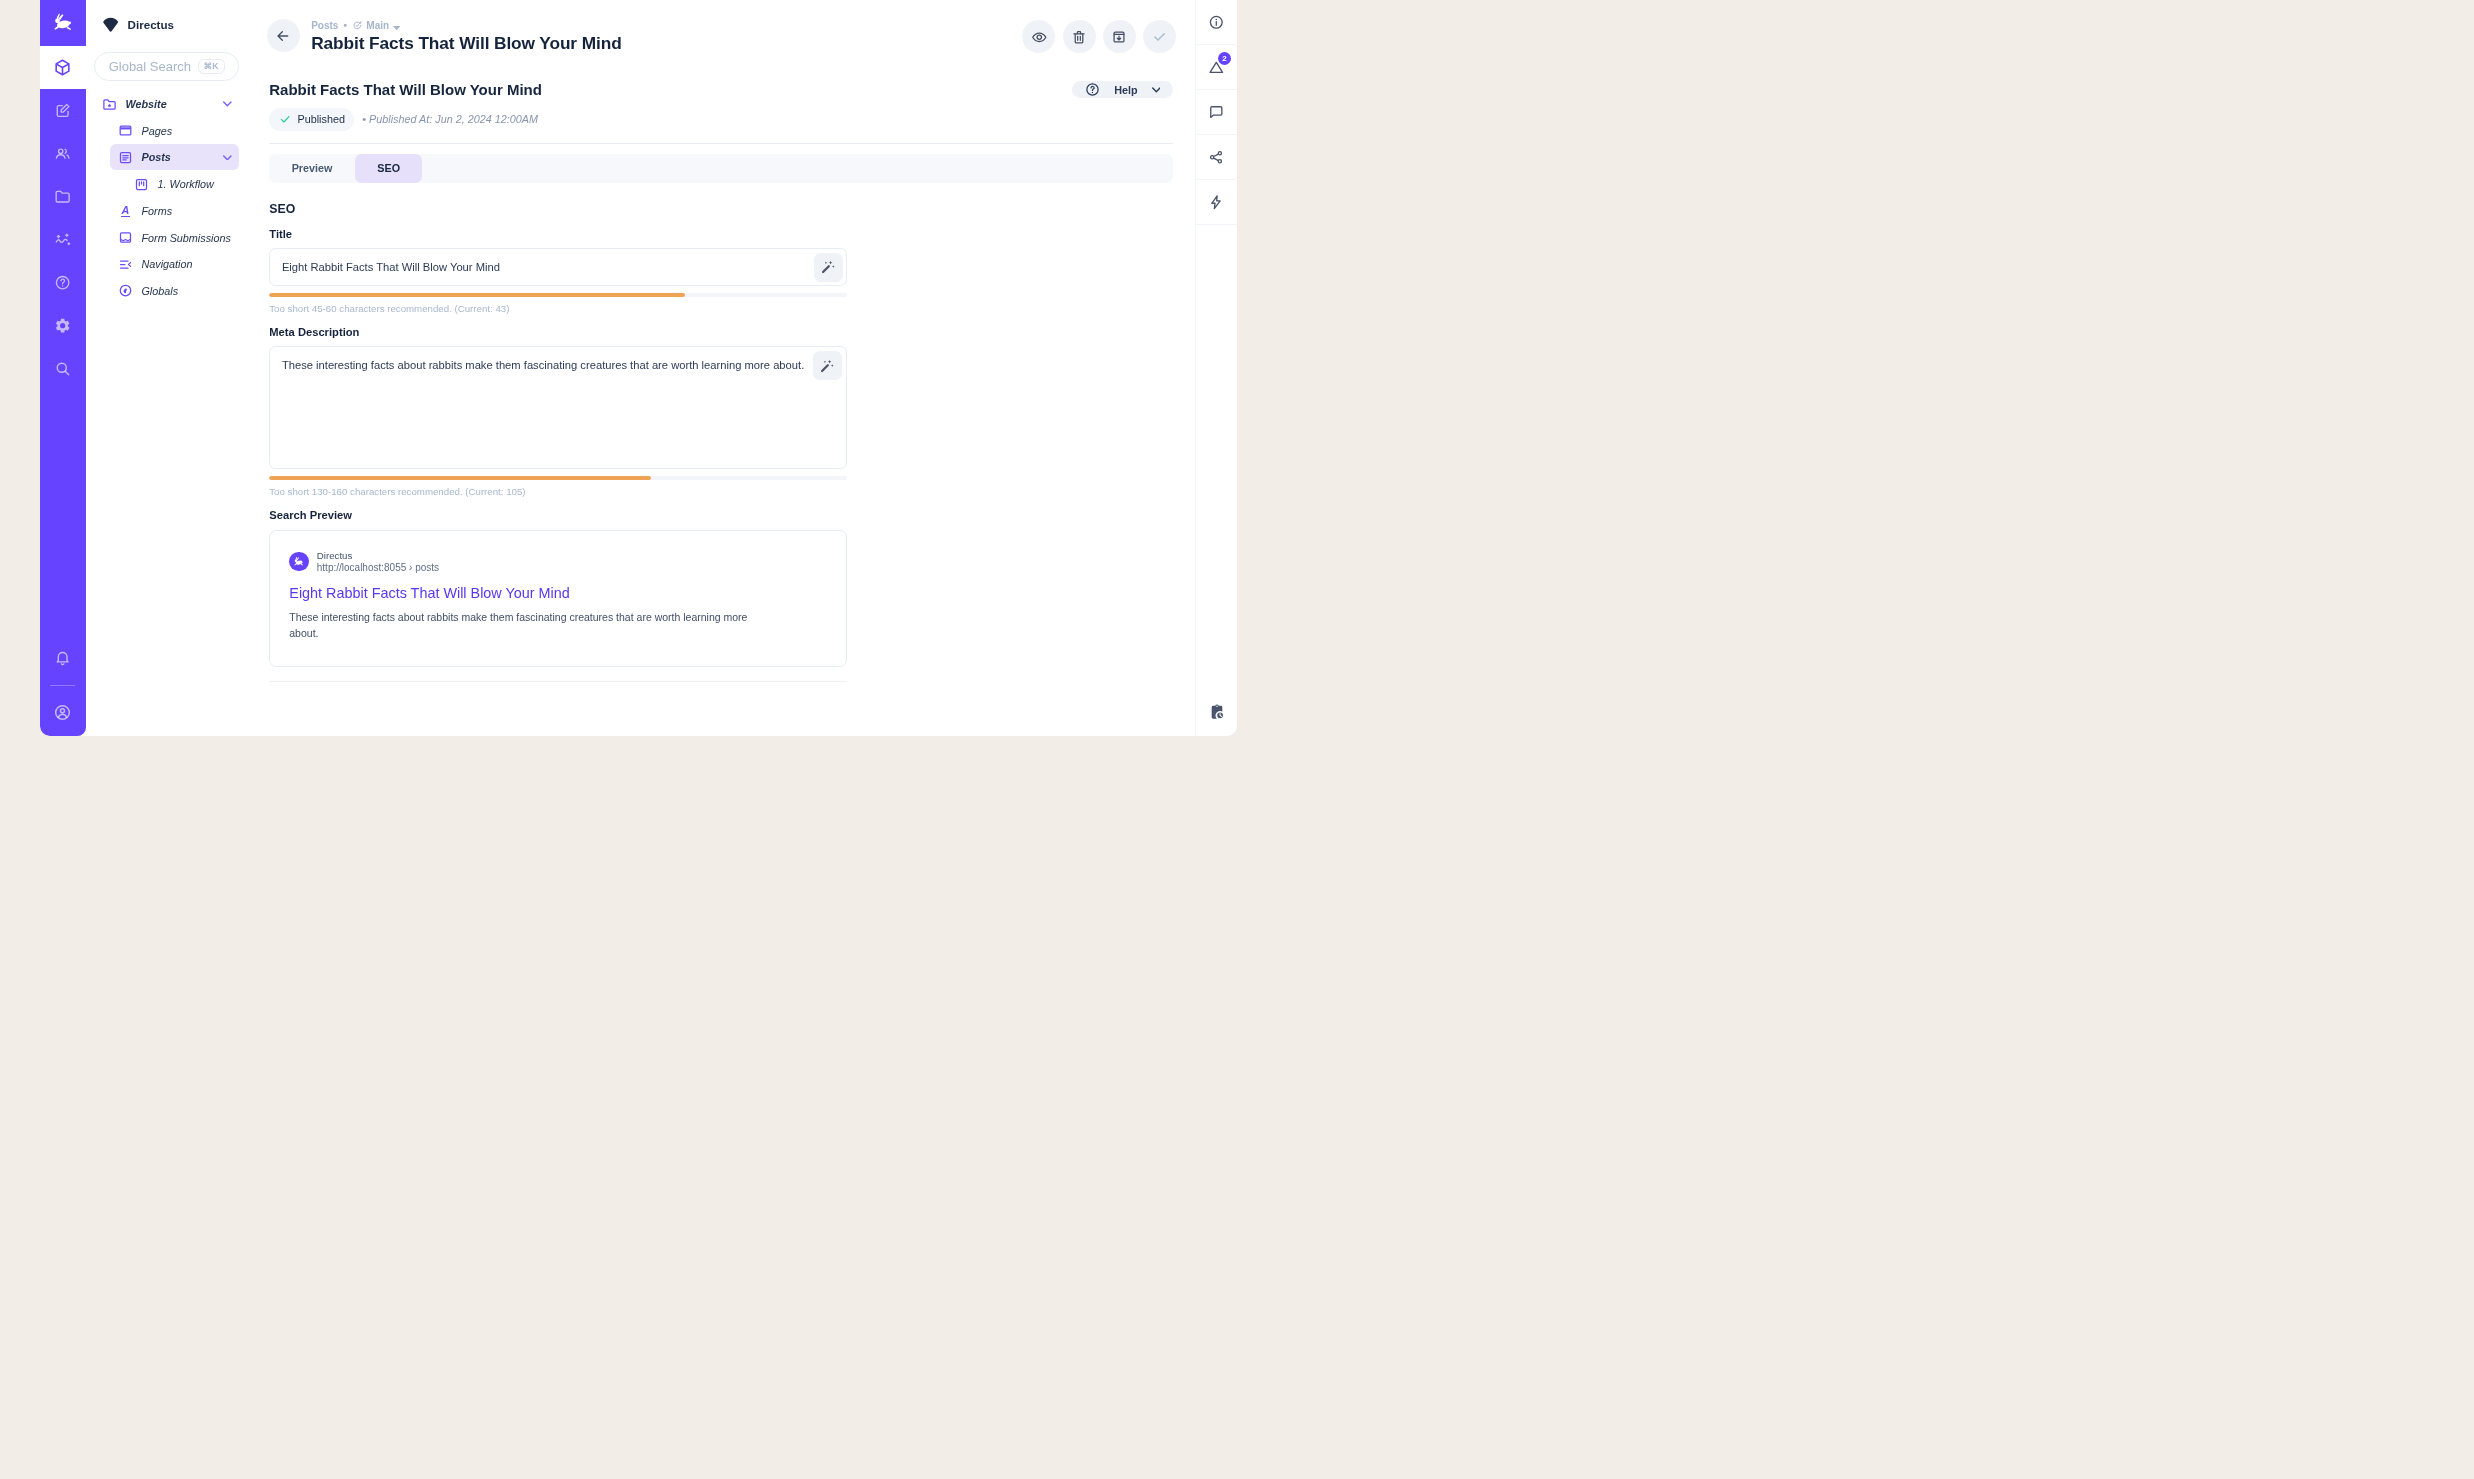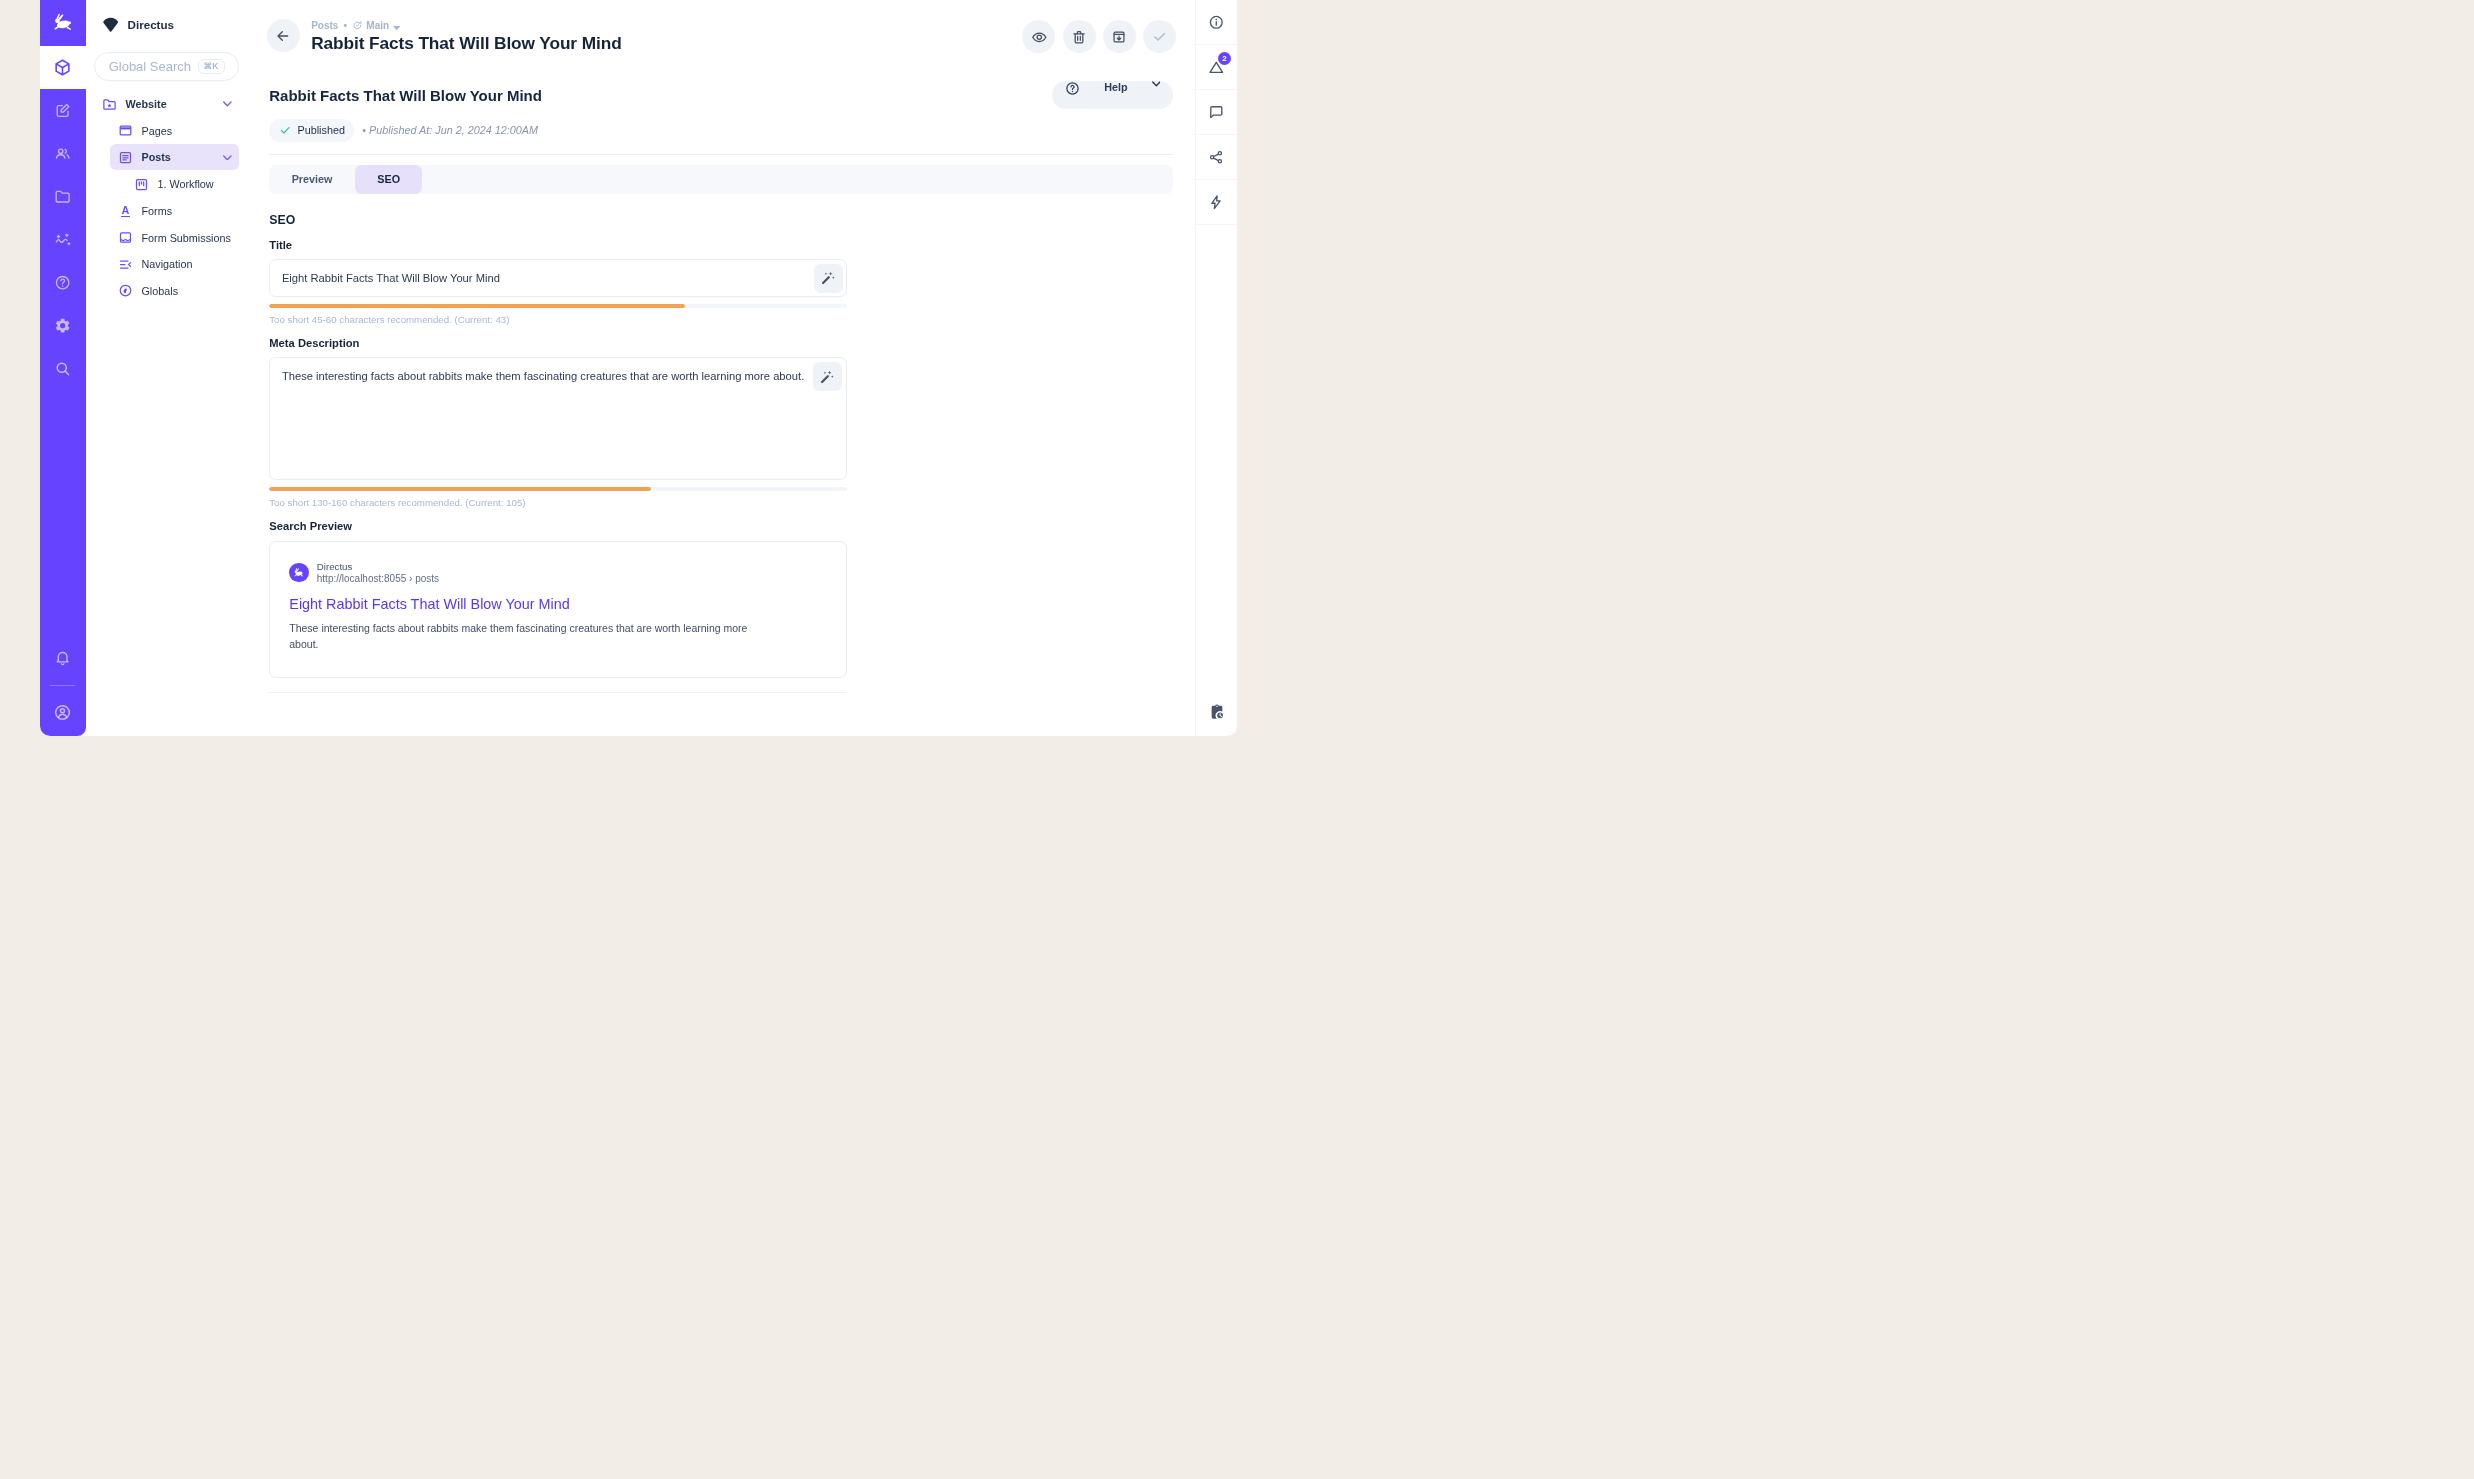--- a/index.html
+++ b/index.html
@@ -21,21 +21,21 @@
 
   
   .nav { width:162px; flex:none; background:#fff; display:flex; flex-direction:column; }
   .project { display:flex; align-items:center; gap:8.7px; padding:16px 7.2px 14.4px 16px; }
   .project-name { font-size:11.6px; font-weight:700; color:#1B2A42; }
   .gsearch { margin:4.3px 8.7px 8.7px; height:29px; border:1.4px solid #E7ECF3; border-radius:16px;
              display:flex; align-items:center; justify-content:center; gap:6.5px; cursor:text; }
   .gsearch .ph { font-size:13px; color:#A8B8CE; }
   .kbd { border:1.4px solid #E7ECF3; border-radius:5.8px; font-size:8.7px; color:#A8B8CE;
          padding:1.4px 5px; font-weight:600; }
-  .navlist { padding:1.4px 8.7px; }
+  .navlist { padding:1.4px 8.7px;font-style:italic; }
   .nitem { height:26px; display:flex; align-items:center; gap:8px; padding:0 7.2px;
            border-radius:5.8px; color:#26364F; font-size:10.8px; font-weight:500; cursor:pointer; margin-bottom:0.7px; }
   .nitem .nicon { width:16px; height:16px; color:#6A4CFF; display:flex; align-items:center; justify-content:center; flex:none; }
   .nitem.parent { font-weight:600; }
   .nitem .chev { margin-left:auto; color:#7C5FF5; display:flex; }
   .nitem.active { background:#E9E2FB; }
   .ind1 { margin-left:16px; }
   .ind2 { margin-left:32px; }
   .a-glyph { font-size:10.8px; font-weight:800; color:#6A4CFF; border-bottom:1.8px solid #6A4CFF;
              line-height:1.05; padding:0 0.7px; }
@@ -49,22 +49,22 @@
   .crumb { display:flex; align-items:center; gap:5px; color:#A5B5CC; font-weight:600; font-size:10px; }
   .crumb .vers { display:flex; align-items:flex-end; gap:3.6px; cursor:pointer; }
   .h1 { font-size:17.3px; font-weight:700; color:#15243C; margin-top:2.2px; letter-spacing:-0.1px;
         white-space:nowrap; overflow:hidden; }
   .actions { display:flex; gap:7.2px; margin-top:1.4px; }
   .check-dim { color:#AFBDD1; }
 
   .content { padding:27.4px 21.7px 0 21.7px; overflow:hidden; }
   .heading-row { display:flex; align-items:center; }
   .h2 { font-size:15px; font-weight:700; color:#16263E; }
-  .help-btn { margin-left:auto; background:#EFF3F8; border-radius:17.3px; height:28px; padding:0 13px;
-              display:flex; gap:24px; color:#2C3C58; font-weight:600; font-size:10.8px; cursor:pointer; }
+  .help-btn { margin-left:auto; background:#EFF3F8; border-radius:17.3px; height:17px; padding:0 13px;
+              display:flex; align-items:center; gap:14px; color:#2C3C58; font-weight:600; font-size:10.8px; cursor:pointer; }
   .status-row { margin-top:9.4px; display:flex; align-items:center; gap:8px; font-size:10.8px;text-align:center; }
   .badge { background:#F3F6FA; border-radius:11.6px; height:23px; padding:0 9.4px; display:flex;
            align-items:center; gap:6.5px; color:#1D2D48; font-weight:500; }
   .pub-at { color:#8595AD;font-style:italic; }
   .divider { border-top:1.4px solid #E8EDF4; margin-top:12.3px; }
   .tabbar { margin-top:10px; background:#F6F8FB; border-radius:6.5px; height:29px; display:flex; }
   .tab { padding:0 22.4px; display:flex; align-items:center; font-size:10.8px; font-weight:600;
          color:#4A5A74; cursor:pointer; }
   .tab.active { background:#E7E0FB; border-radius:6.5px; color:#18273F; font-weight:700; }
 

